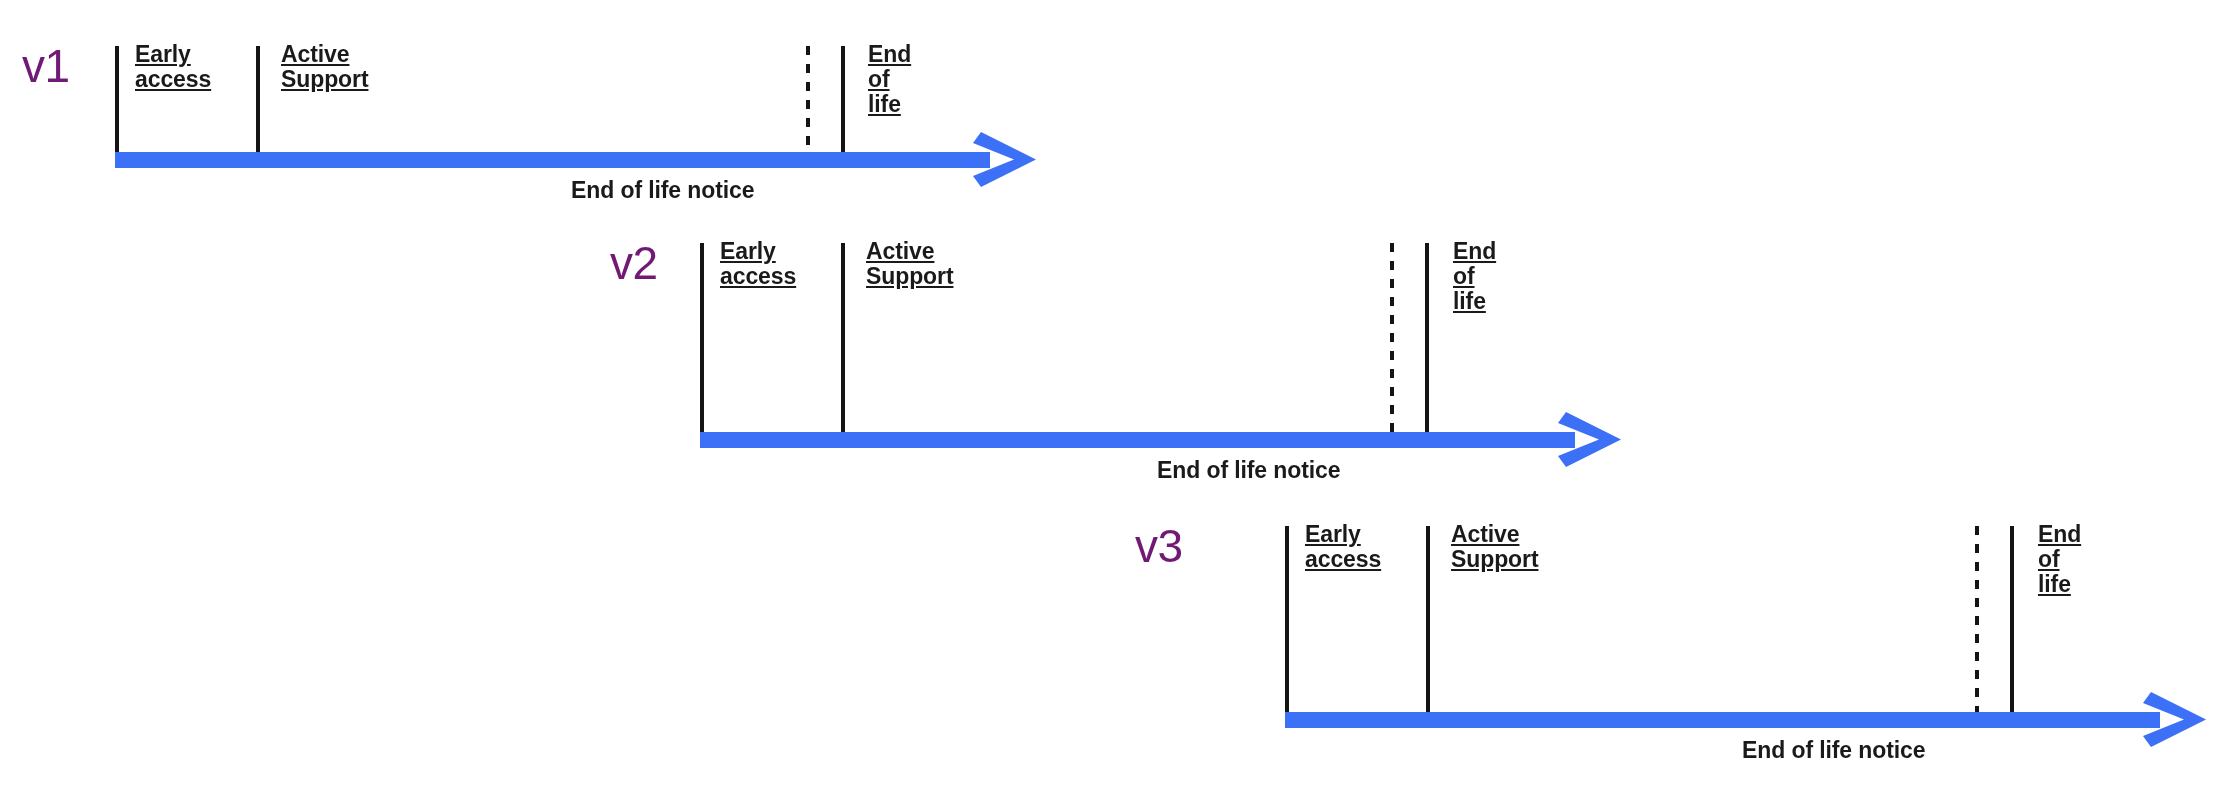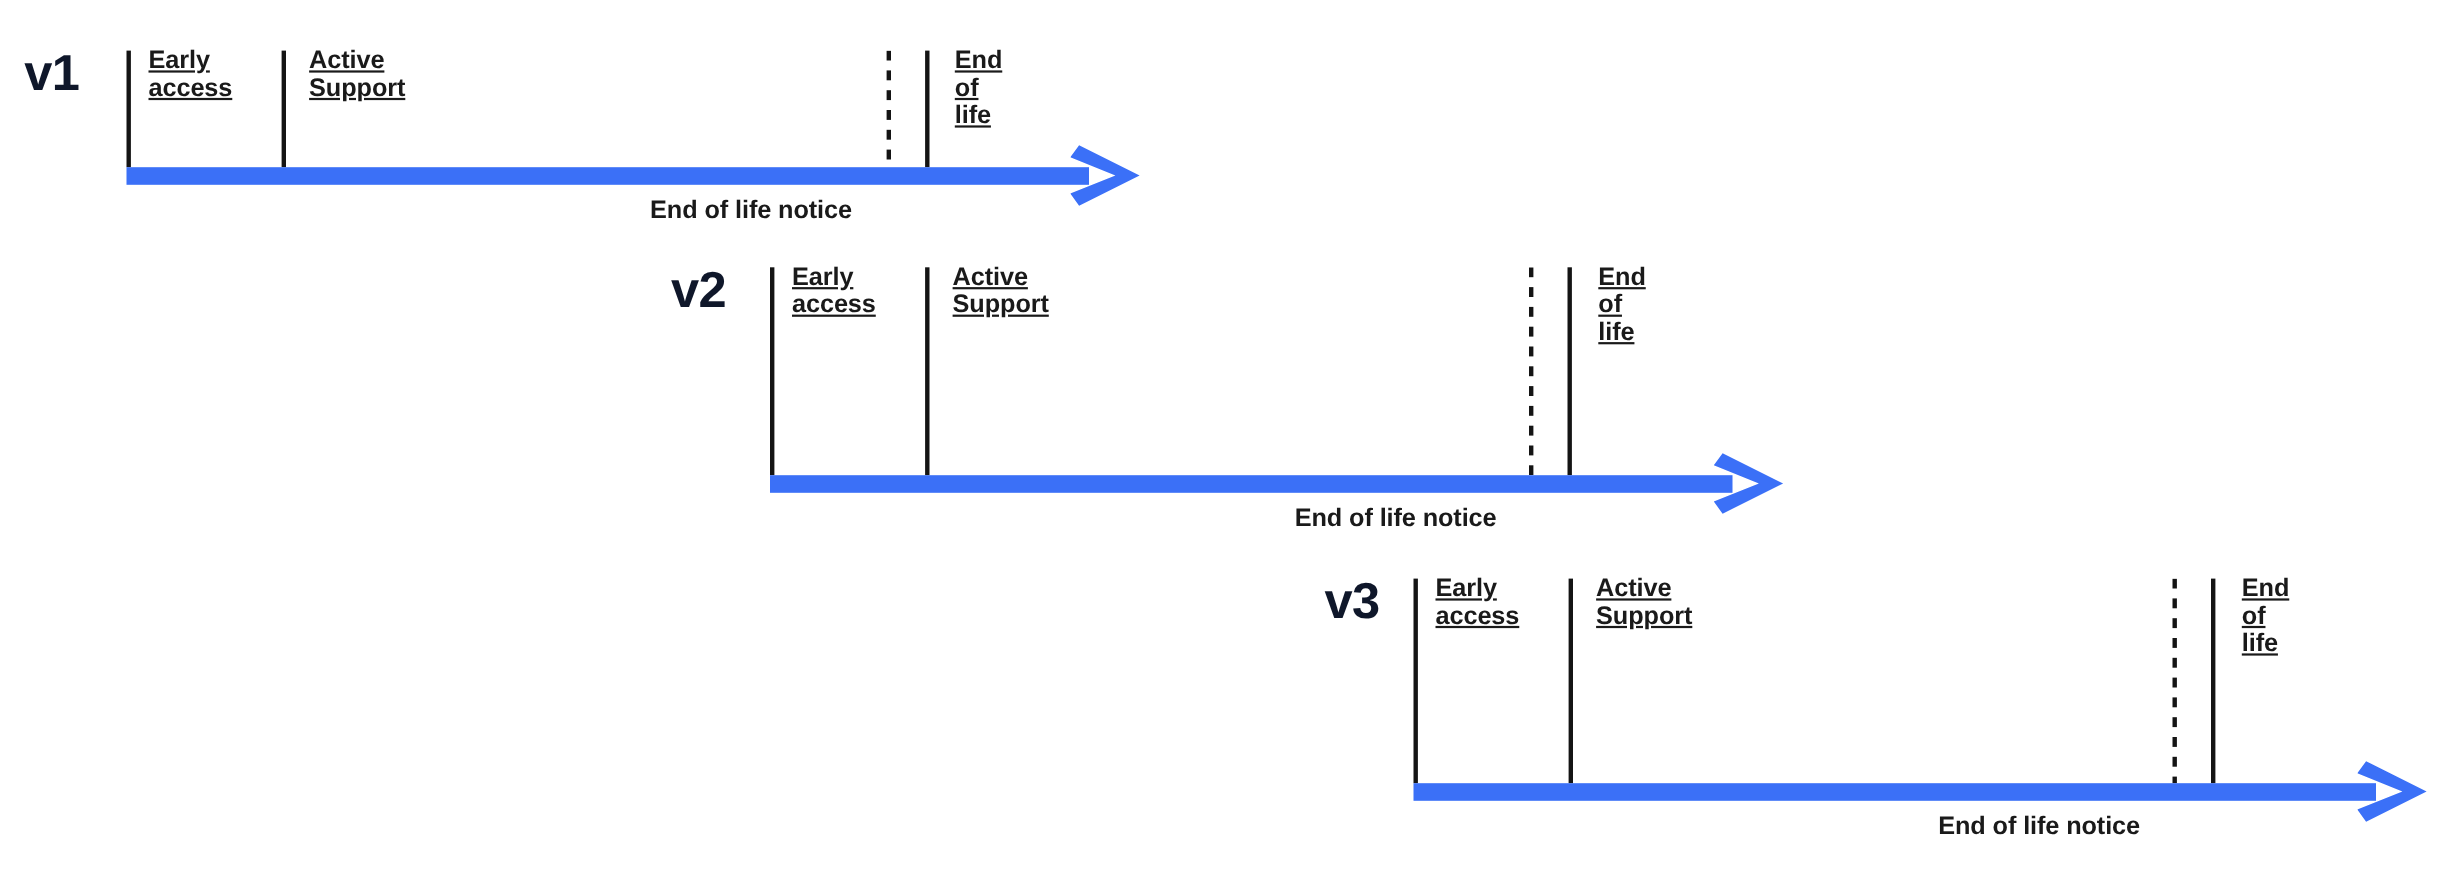--- a/index.html
+++ b/index.html
@@ -22,22 +22,22 @@
   .timeline-row {
     position: absolute;
     left: 0;
     top: 0;
   }
 
   
   .version-label {
     position: absolute;
     font-size: 46px;
-    font-weight: 700;
-    color: #0f172a;
+    font-weight: 400;
+    color: #701a75;
     letter-spacing: -0.5px;
     line-height: 1;
     white-space: nowrap;
   }
 
   
   .tick {
     position: absolute;
     width: 4px;
     background: #141414;
@@ -82,21 +82,20 @@
   }
 
   .notice-label {
     position: absolute;
     font-size: 23px;
     font-weight: 700;
     color: #1a1a1a;
     line-height: 25px;
     white-space: nowrap;
     letter-spacing: -0.1px;
-    margin-left: 20px;
   }
 </style>
 </head>
 <body>
 
 <div id="canvas">
     <div class="timeline-row">
       <div class="version-label" style="left: 22px; top: 43px;">v1</div>
       <div class="tick" style="left: 115px; top: 46px; height: 106px; background: rgb(20, 20, 20);"></div>
       <div class="tick" style="left: 256px; top: 46px; height: 106px; background: rgb(20, 20, 20);"></div>
@@ -122,21 +121,21 @@
       <div class="arrow-head" style="left: 1558px; top: 410px;"><svg width="70" height="60" viewBox="0 0 70 60" xmlns="http://www.w3.org/2000/svg">
           <path d="M8 2 L63 29.5 L8 57 L0 46 L41 29.5 L0 13 Z" fill="#3b70f7"></path>
         </svg></div>
       <div class="phase-label" style="left: 720px; top: 239px; color: rgb(26, 26, 26);">Early
 access</div>
       <div class="phase-label" style="left: 866px; top: 239px; color: rgb(26, 26, 26);">Active Support</div>
       <div class="phase-label" style="left: 1453px; top: 239px; color: rgb(26, 26, 26);">End of life</div>
       <div class="notice-label" style="left: 1157px; top: 458px; color: rgb(26, 26, 26);">End of life notice</div>
     </div>
     <div class="timeline-row">
-      <div class="version-label" style="left: 1204px; top: 523px;">v3</div>
+      <div class="version-label" style="left: 1135px; top: 523px;">v3</div>
       <div class="tick" style="left: 1285px; top: 526px; height: 186px; background: rgb(20, 20, 20);"></div>
       <div class="tick" style="left: 1426px; top: 526px; height: 186px; background: rgb(20, 20, 20);"></div>
       <div class="tick-dashed" style="left: 1975px; top: 526px; height: 186px;"></div>
       <div class="tick" style="left: 2010px; top: 526px; height: 186px; background: rgb(20, 20, 20);"></div>
       <div class="shaft" style="left: 1285px; top: 712px; width: 875px; background: rgb(59, 112, 247);"></div>
       <div class="arrow-head" style="left: 2143px; top: 690px;"><svg width="70" height="60" viewBox="0 0 70 60" xmlns="http://www.w3.org/2000/svg">
           <path d="M8 2 L63 29.5 L8 57 L0 46 L41 29.5 L0 13 Z" fill="#3b70f7"></path>
         </svg></div>
       <div class="phase-label" style="left: 1305px; top: 522px; color: rgb(26, 26, 26);">Early
 access</div>

